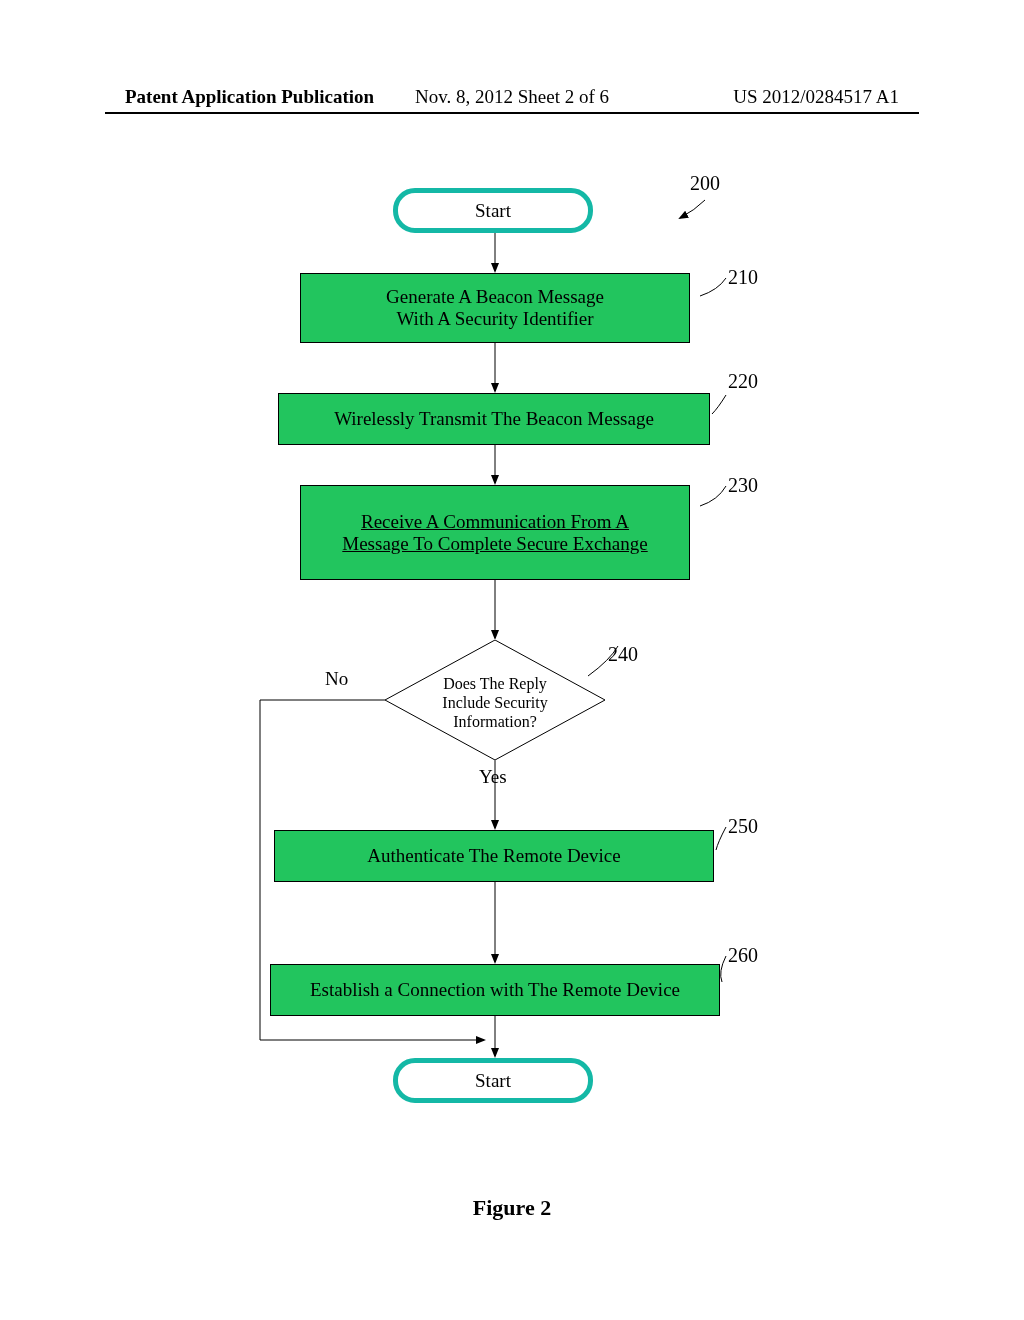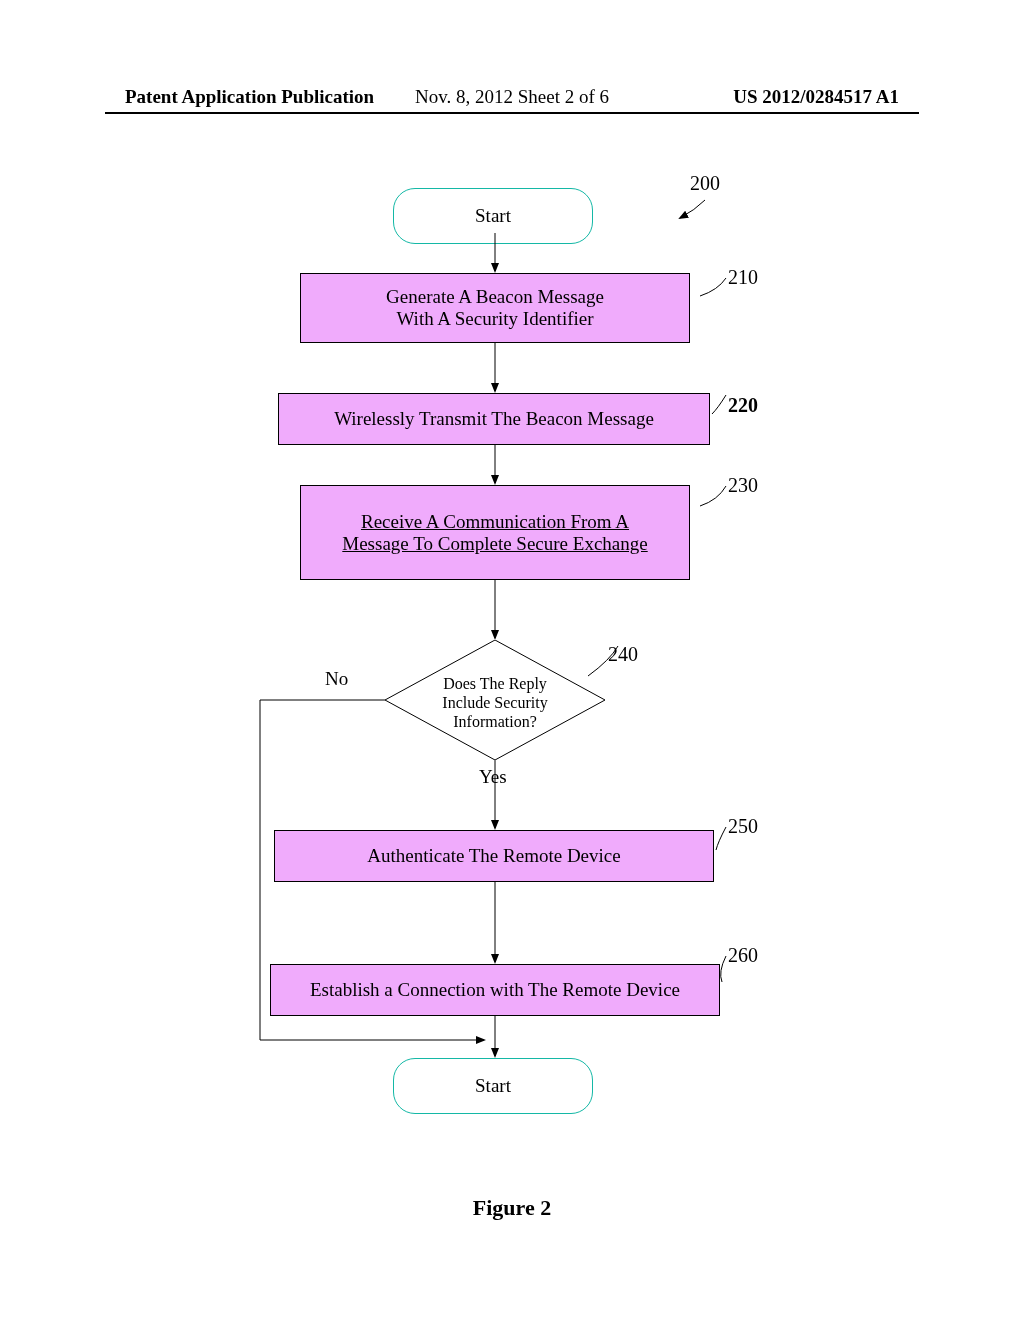--- a/index.html
+++ b/index.html
@@ -15,59 +15,59 @@
       top: 86px;
       left: 0;
       right: 0;
       display: flex;
       justify-content: space-between;
       padding: 0 125px;
       font-size: 19px;
     }
     .header-left { font-weight: bold; }
     .header-center { position: absolute; left: 50%; transform: translateX(-50%); }
-    .header-right { font-weight: bold; }
+    .header-right { font-weight: normal; }
     .header-rule {
       position: absolute;
       top: 112px;
       left: 105px;
       right: 105px;
       border-top: 2px solid #000;
     }
     .diagram {
       position: absolute;
       top: 170px;
       left: 170px;
       width: 690px;
       height: 950px;
     }
     .terminator {
       position: absolute;
       width: 200px;
-      height: 56px;
-      border: 1px solid #14b8a6;
+      height: 45px;
+      border: 5px solid #14b8a6;
       border-radius: 22px;
       display: flex;
       align-items: center;
       justify-content: center;
       font-size: 19px;
       background: #fff;
     }
     .start-top { left: 223px; top: 18px; }
     .start-bottom { left: 223px; top: 888px; }
     .process {
       position: absolute;
       border: 1px solid #000;
       display: flex;
       align-items: center;
       justify-content: center;
       flex-direction: column;
       font-size: 19px;
       text-align: right;
-      background: #f0abfc;
+      background: #22c55e;
       padding: 8px 16px;
     }
     .p210 { left: 130px; top: 103px; width: 390px; height: 70px; }
     .p220 { left: 108px; top: 223px; width: 432px; height: 52px; }
     .p230 { left: 130px; top: 315px; width: 390px; height: 95px; text-decoration: underline; }
     .p250 { left: 104px; top: 660px; width: 440px; height: 52px; }
     .p260 { left: 100px; top: 794px; width: 450px; height: 52px; }
     .decision {
       position: absolute;
       left: 215px;
@@ -87,21 +87,21 @@
       text-align: center;
       font-size: 16px;
       line-height: 1.2;
     }
     .ref-label {
       position: absolute;
       font-size: 20px;
     }
     .ref-200 { left: 520px; top: 2px; }
     .ref-210 { left: 558px; top: 96px; }
-    .ref-220 { left: 558px; top: 224px; font-weight: bold; }
+    .ref-220 { left: 558px; top: 200px; }
     .ref-230 { left: 558px; top: 304px; }
     .ref-240 { left: 438px; top: 464px; margin-top: 9px; }
     .ref-250 { left: 558px; top: 645px; }
     .ref-260 { left: 558px; top: 774px; }
     .label-no {
       position: absolute;
       left: 155px;
       top: 498px;
       font-size: 19px;
     }

